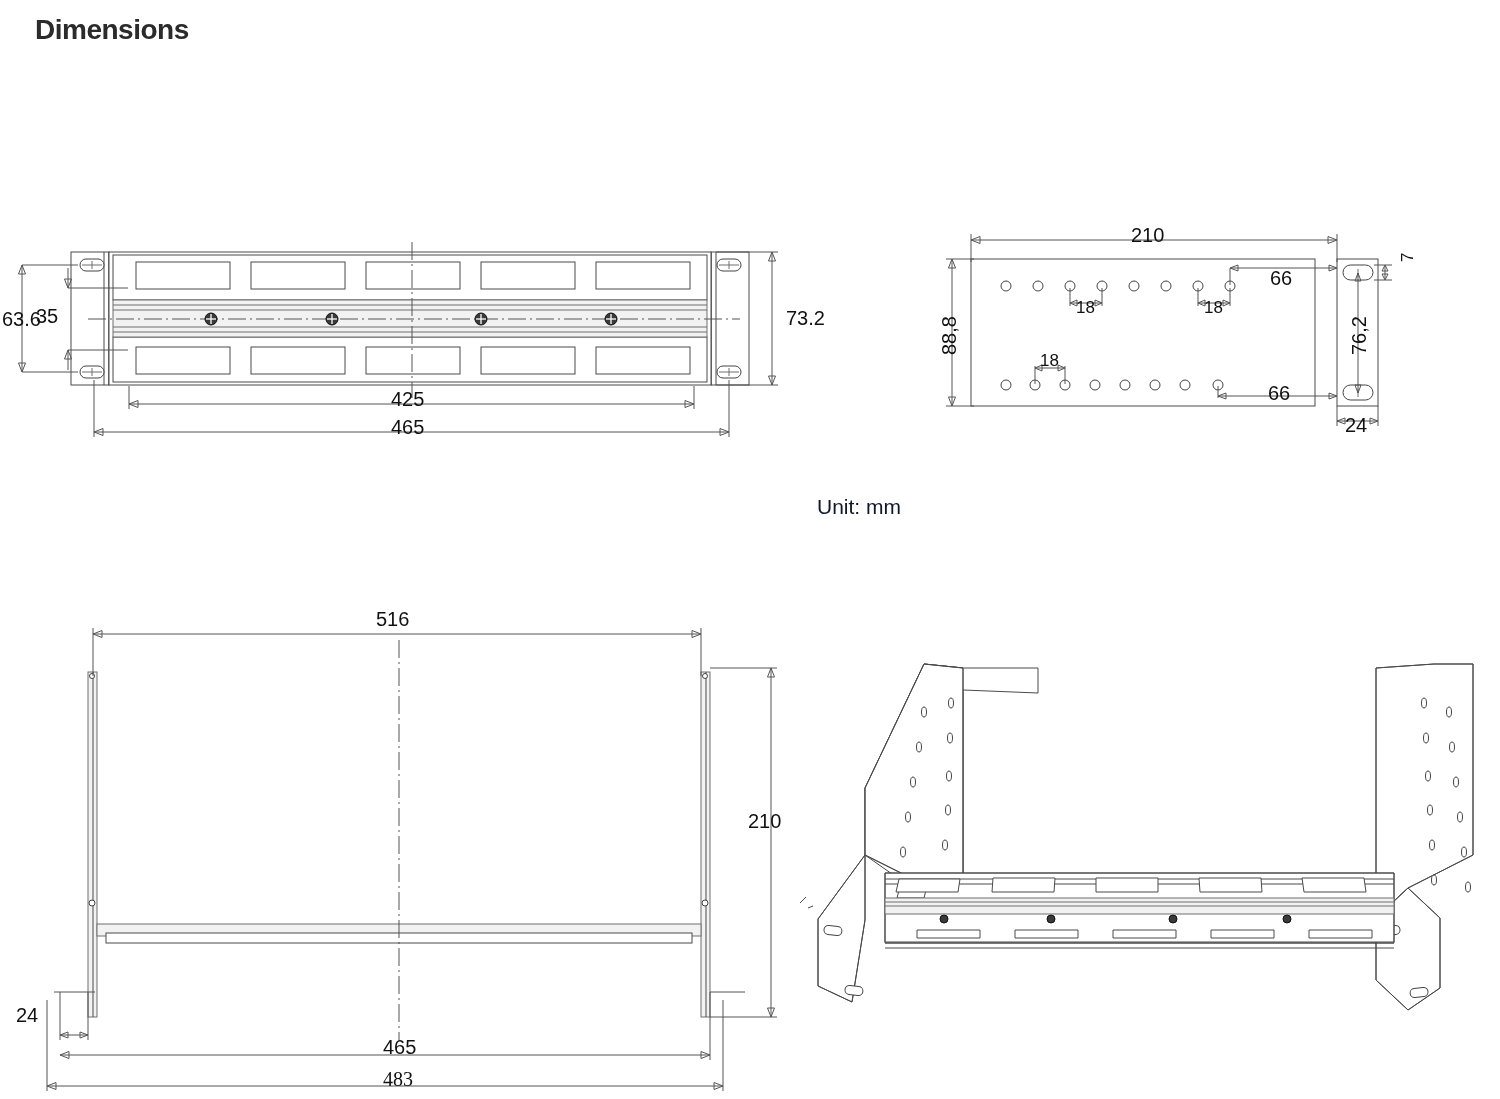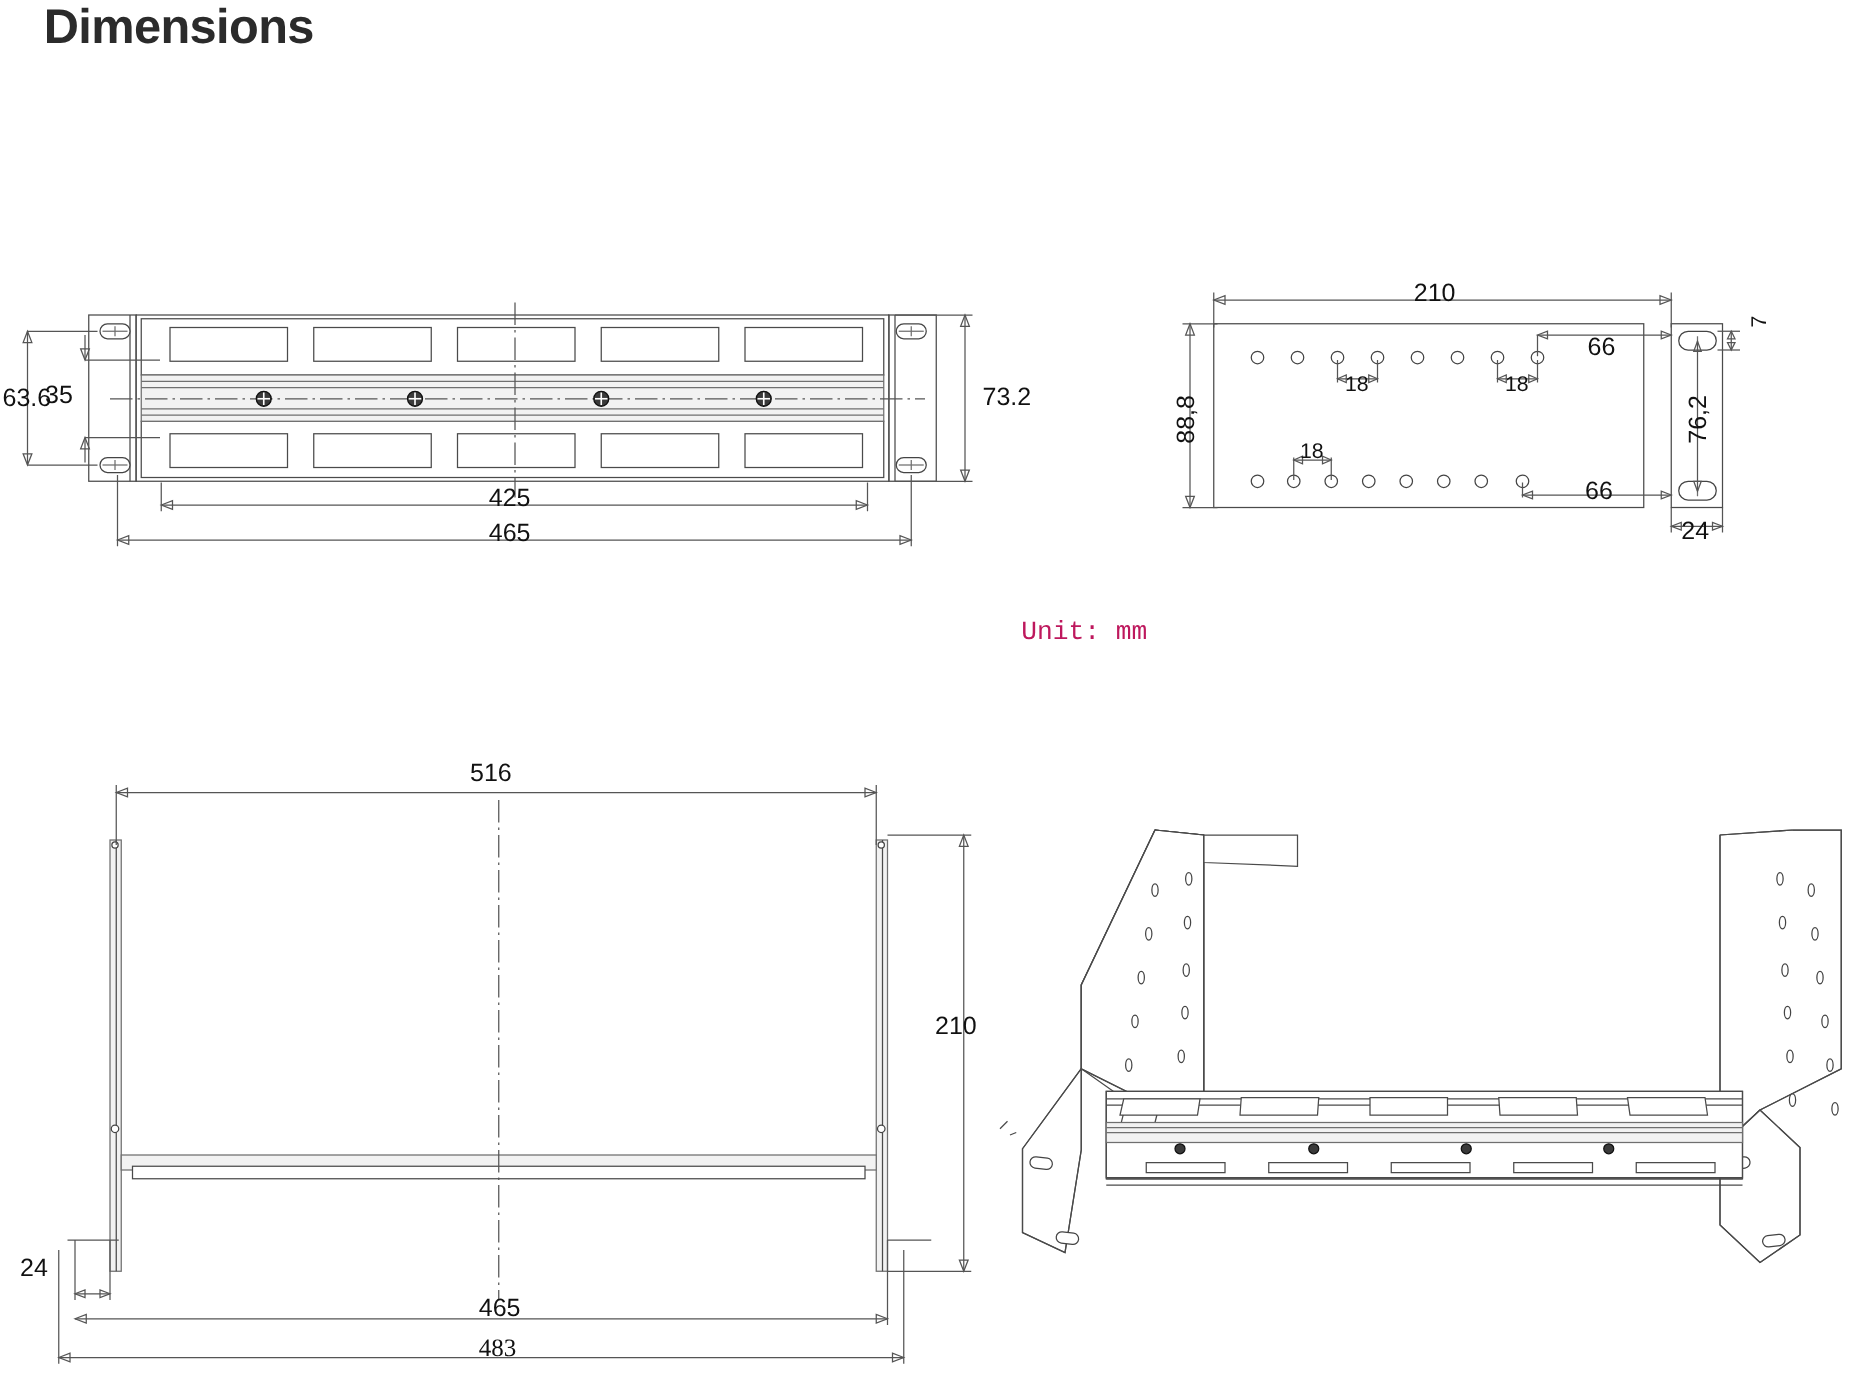--- a/index.html
+++ b/index.html
@@ -1,25 +1,25 @@
 <!DOCTYPE html>
 <html><head>
 <meta charset="utf-8">
 <style>
   html,body{margin:0;padding:0;background:#ffffff;}
   body{
     width:1500px;height:1099px;position:relative;overflow:hidden;
     font-family:"Liberation Sans", sans-serif;color:#231f20;
   }
   #page-title{
-    position:absolute;left:35px;top:0;
-    font-size:39px;font-weight:bold;letter-spacing:-0.5px;color:#2b2b2b;
+    position:absolute;left:35px;top:14px;
+    font-size:28px;font-weight:bold;letter-spacing:-0.5px;color:#2b2b2b;
   }
   .unit-note{
-    position:absolute;left:817px;top:495px;font-size:21px;color:#be185d;font-family:Liberation Mono, monospace;
+    position:absolute;left:817px;top:495px;font-size:21px;color:#0f172a;
   }
   .dimtext{
     position:absolute;font-size:20px;color:#111;white-space:nowrap;
   }
   .dimtext.v{ transform:rotate(-90deg); transform-origin:left top; }
   svg{position:absolute;left:0;top:0;overflow:visible;}
   .ln{stroke:#4a4a4a;stroke-width:1;fill:none;}
   .ln2{stroke:#6f6f6f;stroke-width:1;fill:none;}
   .dimln{stroke:#555;stroke-width:1;fill:none;}
   .ctr{stroke:#555;stroke-width:1;fill:none;stroke-dasharray:18 4 2 4;}

